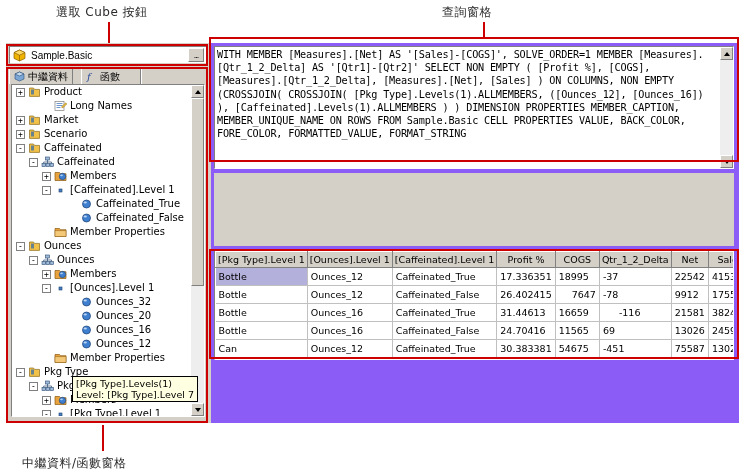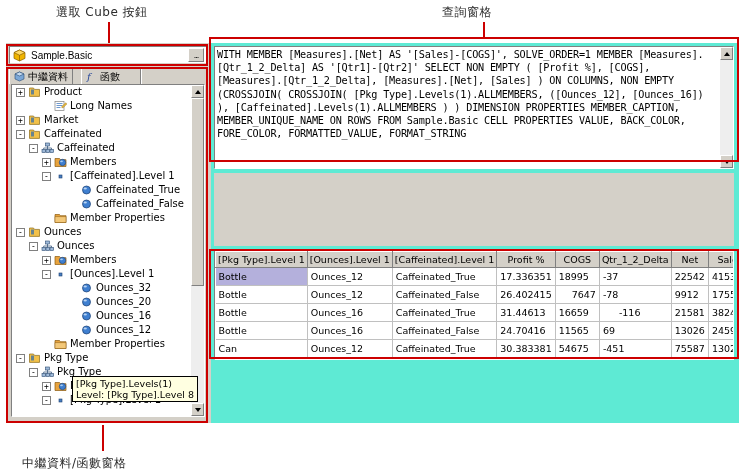--- a/index.html
+++ b/index.html
@@ -143,21 +143,21 @@
   .tooltip{
     position:absolute;
     background:#ffffe1;border:1px solid #000;
     font-size:9.5px;line-height:11px;
     font-family:"DejaVu Sans",sans-serif;
     padding:1px 3px;
     z-index:25;white-space:nowrap;
   }
 
   
-  #rightpanel{position:absolute;left:205px;top:0;width:528px;height:380px;background:#5eead4;}
+  #rightpanel{position:absolute;left:205px;top:0;width:528px;height:380px;background:#8b5cf6;}
 
   .querybox{
     position:absolute;left:3px;top:3px;width:520px;height:123px;
     background:#ffffff;
     border:1px solid #808080;border-right-color:#ffffff;border-bottom-color:#ffffff;
     box-sizing:border-box;
     overflow:hidden;
   }
   .qtext{
     position:absolute;left:2px;top:1px;right:15px;
@@ -279,20 +279,24 @@
               </svg></span><span class="lbl">Product</span></div>
           <div class="tnode"><span style="display:inline-block;width:30px"></span><span class="nospace"></span><span class="ico"><svg width="13" height="12" viewBox="0 0 13 12">
                 <rect x="1" y="1.5" width="9" height="9" fill="#ffffff" stroke="#808080" stroke-width=".7"></rect>
                 <path d="M2.5 3.5 h6 M2.5 5.5 h6 M2.5 7.5 h4" stroke="#4a7fc1" stroke-width=".8"></path>
                 <path d="M7.5 7 l4.2 -4.2 1.1 1.1 -4.2 4.2 z" fill="#f0c040" stroke="#8a6000" stroke-width=".5"></path>
               </svg></span><span class="lbl">Long Names</span></div>
           <div class="tnode"><span style="display:inline-block;width:4px"></span><span class="exp">+</span><span class="ico"><svg width="13" height="12" viewBox="0 0 13 12">
                 <path d="M1.5 2 h4 l1 1.4 h5 v7 h-10 z" fill="#f2c14a" stroke="#8a6a1a" stroke-width=".7"></path>
                 <path d="M3 3.5 h3 v5 h-3 z" fill="#3a6ea5" opacity=".75"></path>
               </svg></span><span class="lbl">Market</span></div>
+          <div class="tnode"><span style="display:inline-block;width:4px"></span><span class="exp">+</span><span class="ico"><svg width="13" height="12" viewBox="0 0 13 12">
+                <path d="M1.5 2 h4 l1 1.4 h5 v7 h-10 z" fill="#f2c14a" stroke="#8a6a1a" stroke-width=".7"></path>
+                <path d="M3 3.5 h3 v5 h-3 z" fill="#3a6ea5" opacity=".75"></path>
+              </svg></span><span class="lbl">Scenario</span></div>
           <div class="tnode"><span style="display:inline-block;width:4px"></span><span class="exp">-</span><span class="ico"><svg width="13" height="12" viewBox="0 0 13 12">
                 <path d="M1.5 2 h4 l1 1.4 h5 v7 h-10 z" fill="#f2c14a" stroke="#8a6a1a" stroke-width=".7"></path>
                 <path d="M3 3.5 h3 v5 h-3 z" fill="#3a6ea5" opacity=".75"></path>
               </svg></span><span class="lbl">Caffeinated</span></div>
           <div class="tnode"><span style="display:inline-block;width:17px"></span><span class="exp">-</span><span class="ico"><svg width="13" height="12" viewBox="0 0 13 12">
                 <rect x="4.5" y="1" width="4" height="3" fill="#9fb9d8" stroke="#2a4a72" stroke-width=".6"></rect>
                 <rect x="1" y="7.5" width="3.5" height="3" fill="#9fb9d8" stroke="#2a4a72" stroke-width=".6"></rect>
                 <rect x="5" y="7.5" width="3.5" height="3" fill="#9fb9d8" stroke="#2a4a72" stroke-width=".6"></rect>
                 <rect x="9" y="7.5" width="3.5" height="3" fill="#9fb9d8" stroke="#2a4a72" stroke-width=".6"></rect>
                 <path d="M6.5 4 v2 M2.7 7.5 v-1.5 h7.8 v1.5 M6.5 6 v1.5" stroke="#2a4a72" stroke-width=".7" fill="none"></path>
@@ -382,21 +386,21 @@
             <span class="arrowup"></span>
           </div>
         <div class="thumb" style="top:13px;height:188px;"></div>
         <div class="btn dn">
             <span class="arrowdn"></span>
           </div>
       </div>
 
       <div class="tooltip" style="left:60px;top:291px;">
         <div>[Pkg Type].Levels(1)</div>
-        <div>Level: [Pkg Type].Level 8</div>
+        <div>Level: [Pkg Type].Level 7</div>
       </div>
     </div>
   </div>
 
   <div id="rightpanel">
 
     <div class="querybox">
       <div class="qtext">WITH MEMBER [Measures].[Net] AS '[Sales]-[COGS]', SOLVE_ORDER=1 MEMBER [Measures].[Qtr_1_2_Delta] AS '[Qtr1]-[Qtr2]' SELECT NON EMPTY ( [Profit %], [COGS], [Measures].[Qtr_1_2_Delta], [Measures].[Net], [Sales] ) ON COLUMNS, NON EMPTY (CROSSJOIN( CROSSJOIN( [Pkg Type].Levels(1).ALLMEMBERS, ([Ounces_12], [Ounces_16]) ), [Caffeinated].Levels(1).ALLMEMBERS ) ) DIMENSION PROPERTIES MEMBER_CAPTION, MEMBER_UNIQUE_NAME ON ROWS FROM Sample.Basic CELL PROPERTIES VALUE, BACK_COLOR, FORE_COLOR, FORMATTED_VALUE, FORMAT_STRING</div>
       <div class="rscroll" style="right:0;top:0;bottom:0;">
         <div class="btn up">

